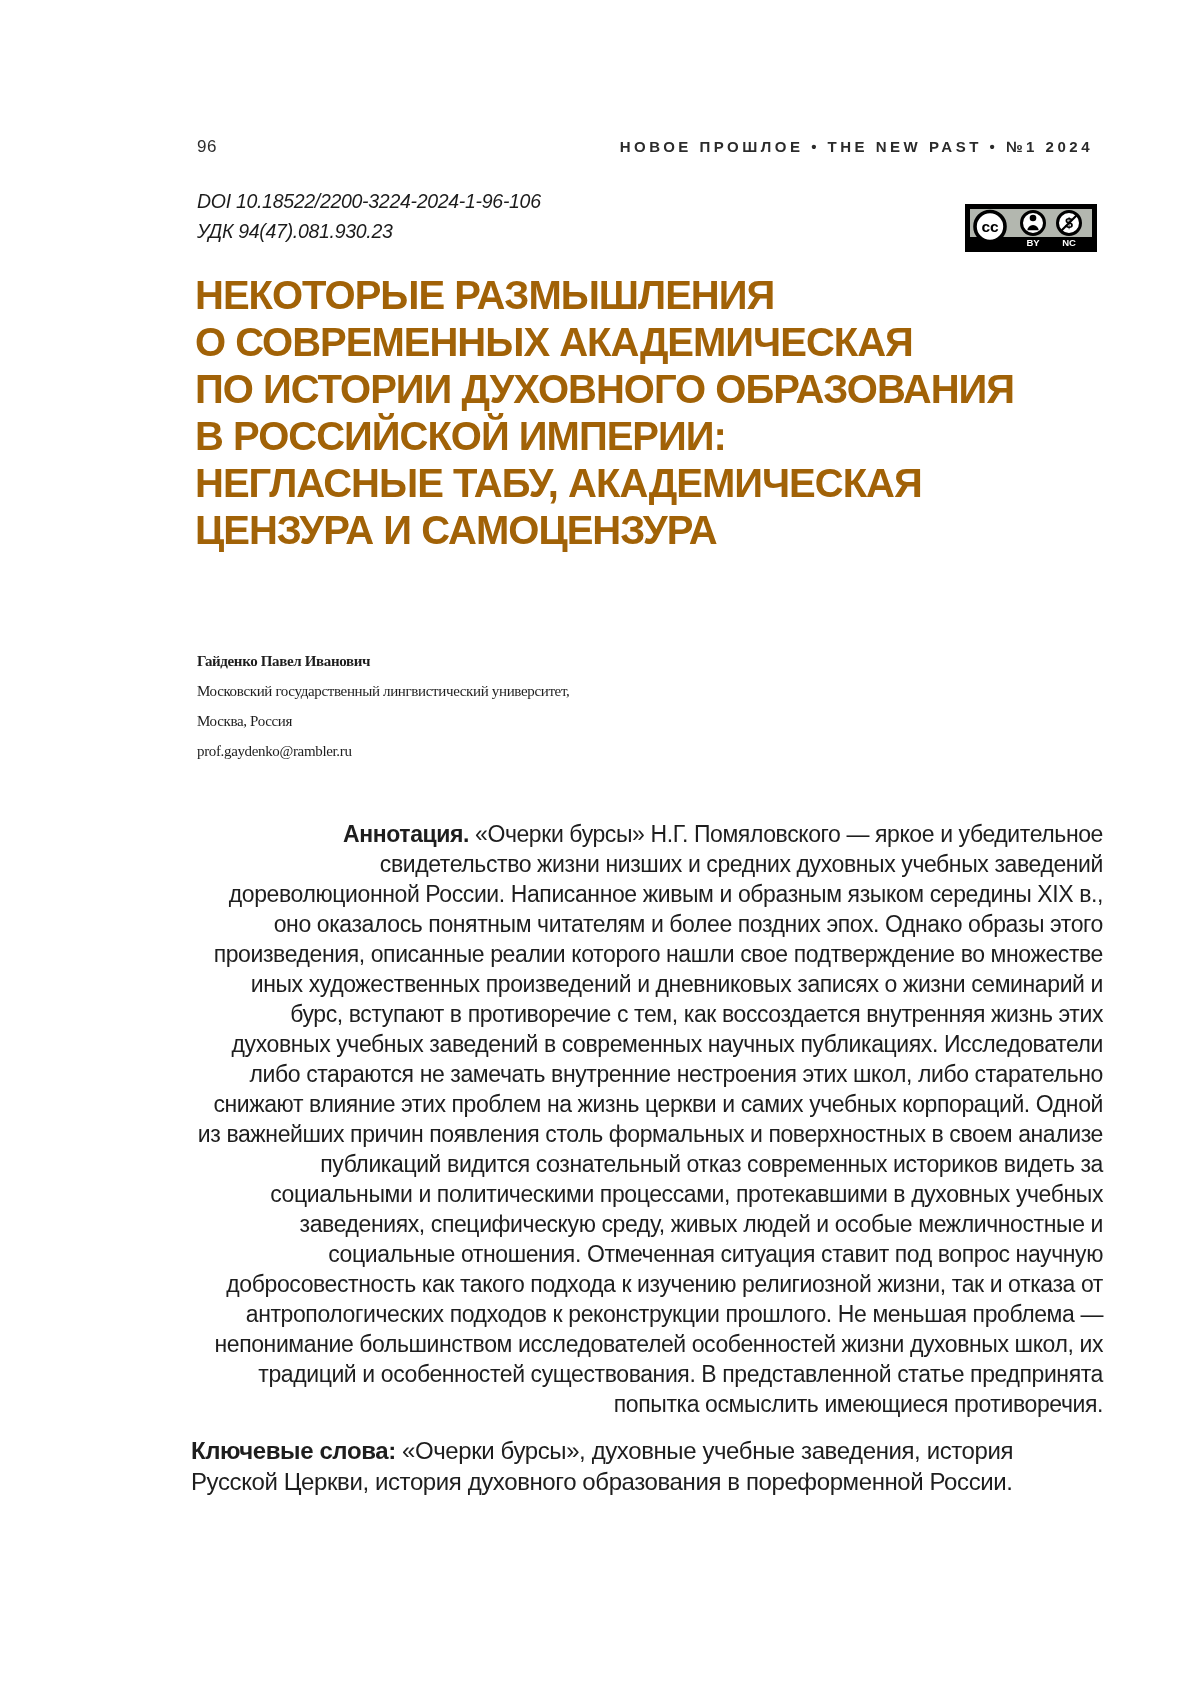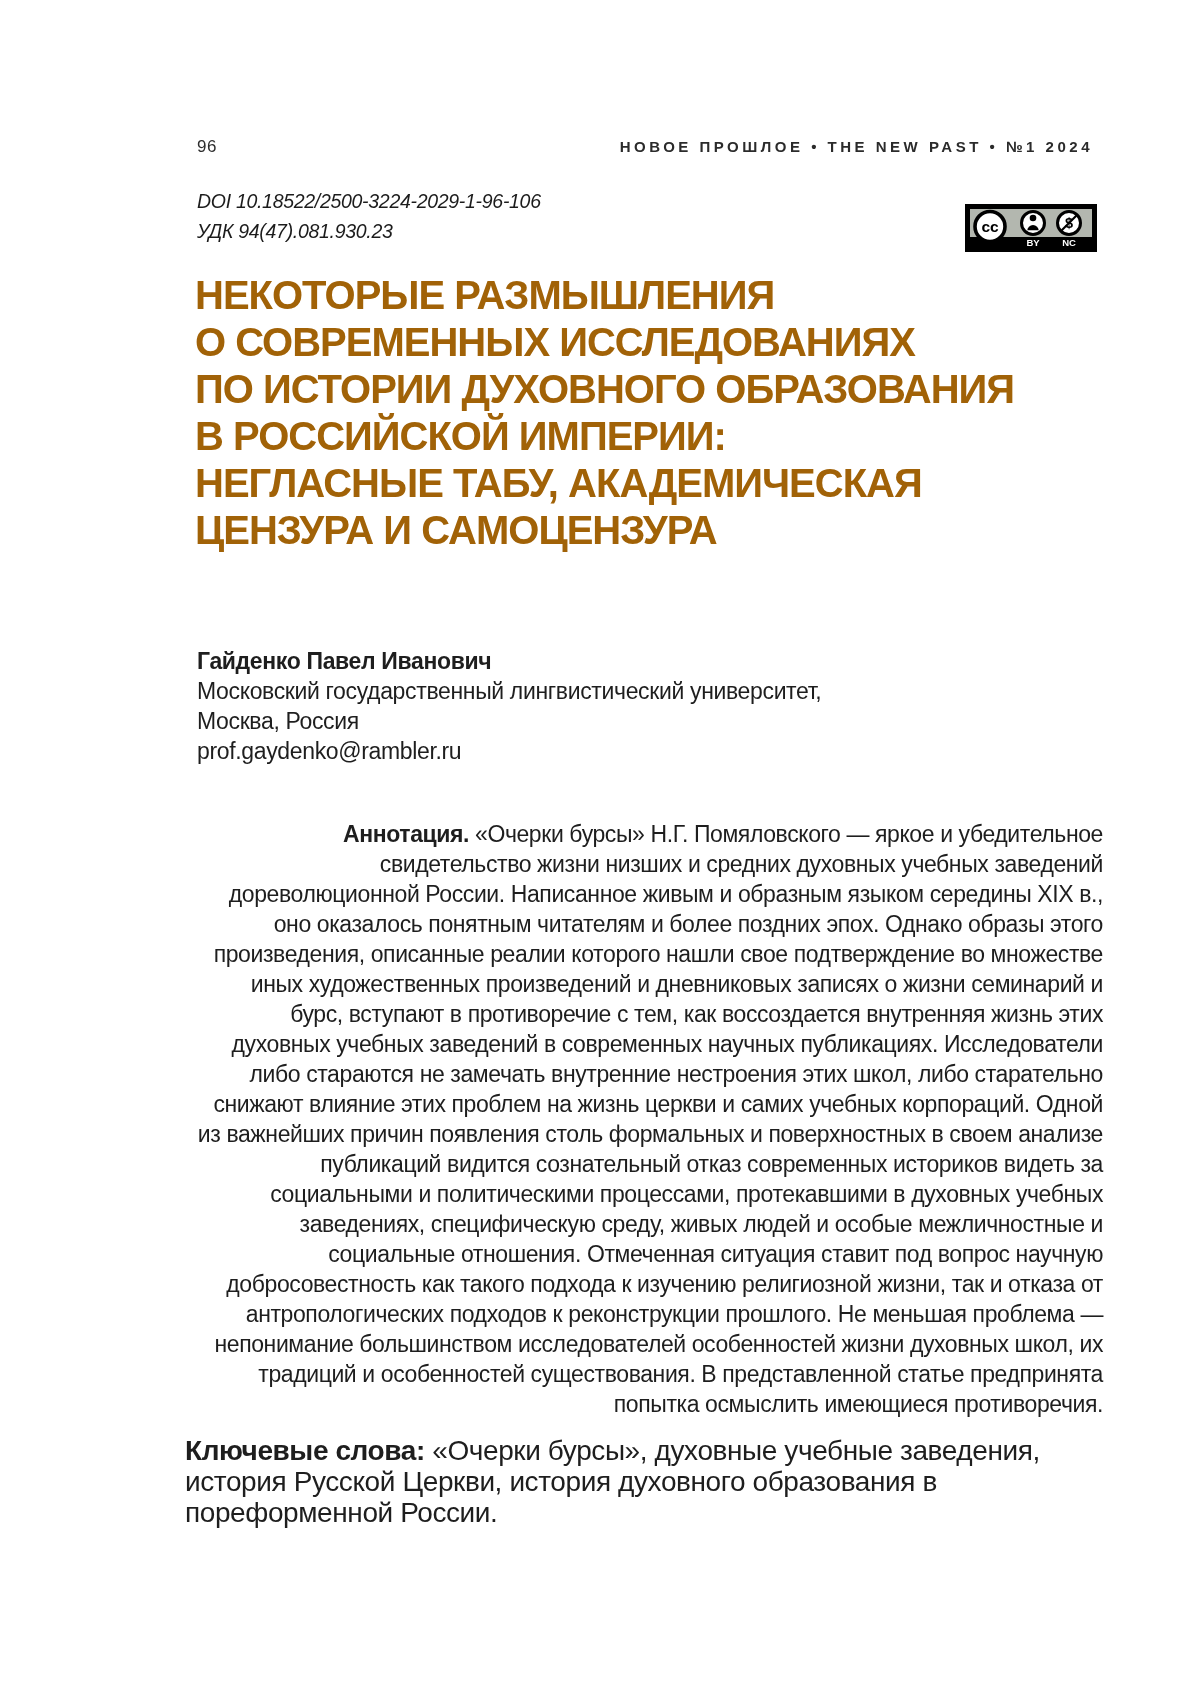--- a/index.html
+++ b/index.html
@@ -72,62 +72,63 @@
     letter-spacing:-1px;
     color:#a16207;
   }
 
   
   .author-block {
     position:absolute;
     left:197px;
     top:602px;
     width:906px;
-    font-size:23px;
+    font-size:15px;
     line-height:30px;
     letter-spacing:-0.35px;
+    font-family:Liberation Serif, serif;
   }
   .author-name { font-weight:700; }
 
   
   .abstract {
     position:absolute;
     left:197px;
     top:775px;
     width:906px;
     font-size:23px;
     line-height:30px;
     letter-spacing:-0.4px;
     text-align:right;
   }
   .inline-label { font-weight:700; }
 
   
   .keywords {
     position:absolute;
-    left:185px;
+    left:191px;
     top:1391px;
     width:906px;
-    font-size:28px;
+    font-size:24px;
     line-height:31px;
     letter-spacing:-0.4px;
   }
 </style>
 </head>
 <body>
 
 <div class="page">
 
   <div class="running-head">
     <span class="page-number">96</span>
     <span class="journal-title">НОВОЕ ПРОШЛОЕ • THE NEW PAST • №1 2024</span>
   </div>
 
   <div class="meta-block">
-    <div>DOI 10.18522/2500-3224-2029-1-96-106</div>
+    <div>DOI 10.18522/2200-3224-2024-1-96-106</div>
     <div>УДК 94(47).081.930.23</div>
   </div>
 
   <div class="license-badge">
     <svg width="132" height="48" viewBox="0 0 132 48" xmlns="http://www.w3.org/2000/svg">
       <rect x="2.5" y="2.5" width="127" height="43" fill="#b3b7af" stroke="#000000" stroke-width="5"></rect>
       <rect x="5" y="33" width="122" height="10.5" fill="#000000"></rect>
       <g>
         <circle cx="25" cy="22.5" r="15" fill="#ffffff" stroke="#000000" stroke-width="3.6"></circle>
         <text x="25" y="28" text-anchor="middle" font-family="Liberation Sans, sans-serif" font-size="15.5" font-weight="bold" fill="#000000">cc</text>
@@ -142,21 +143,21 @@
         <text x="104" y="24.3" text-anchor="middle" font-family="Liberation Sans, sans-serif" font-size="14.5" font-weight="bold" fill="#000000">$</text>
         <line x1="96.5" y1="26.5" x2="111.5" y2="11.5" stroke="#000000" stroke-width="2.2"></line>
       </g>
       <text x="68" y="42" text-anchor="middle" font-family="Liberation Sans, sans-serif" font-size="9.5" font-weight="bold" fill="#ffffff">BY</text>
       <text x="104" y="42" text-anchor="middle" font-family="Liberation Sans, sans-serif" font-size="9.5" font-weight="bold" fill="#ffffff">NC</text>
     </svg>
   </div>
 
   <h1 class="article-title" style="margin:0;">
     <div>НЕКОТОРЫЕ РАЗМЫШЛЕНИЯ</div>
-    <div>О СОВРЕМЕННЫХ ИССЛЕДОВАНИЯХ</div>
+    <div>О СОВРЕМЕННЫХ АКАДЕМИЧЕСКАЯ</div>
     <div>ПО ИСТОРИИ ДУХОВНОГО ОБРАЗОВАНИЯ</div>
     <div>В РОССИЙСКОЙ ИМПЕРИИ:</div>
     <div>НЕГЛАСНЫЕ ТАБУ, АКАДЕМИЧЕСКАЯ</div>
     <div>ЦЕНЗУРА И САМОЦЕНЗУРА</div>
   </h1>
 
   <div class="author-block">
     <div class="author-name">Гайденко Павел Иванович</div>
     <div>Московский государственный лингвистический университет,</div>
     <div>Москва, Россия</div>

